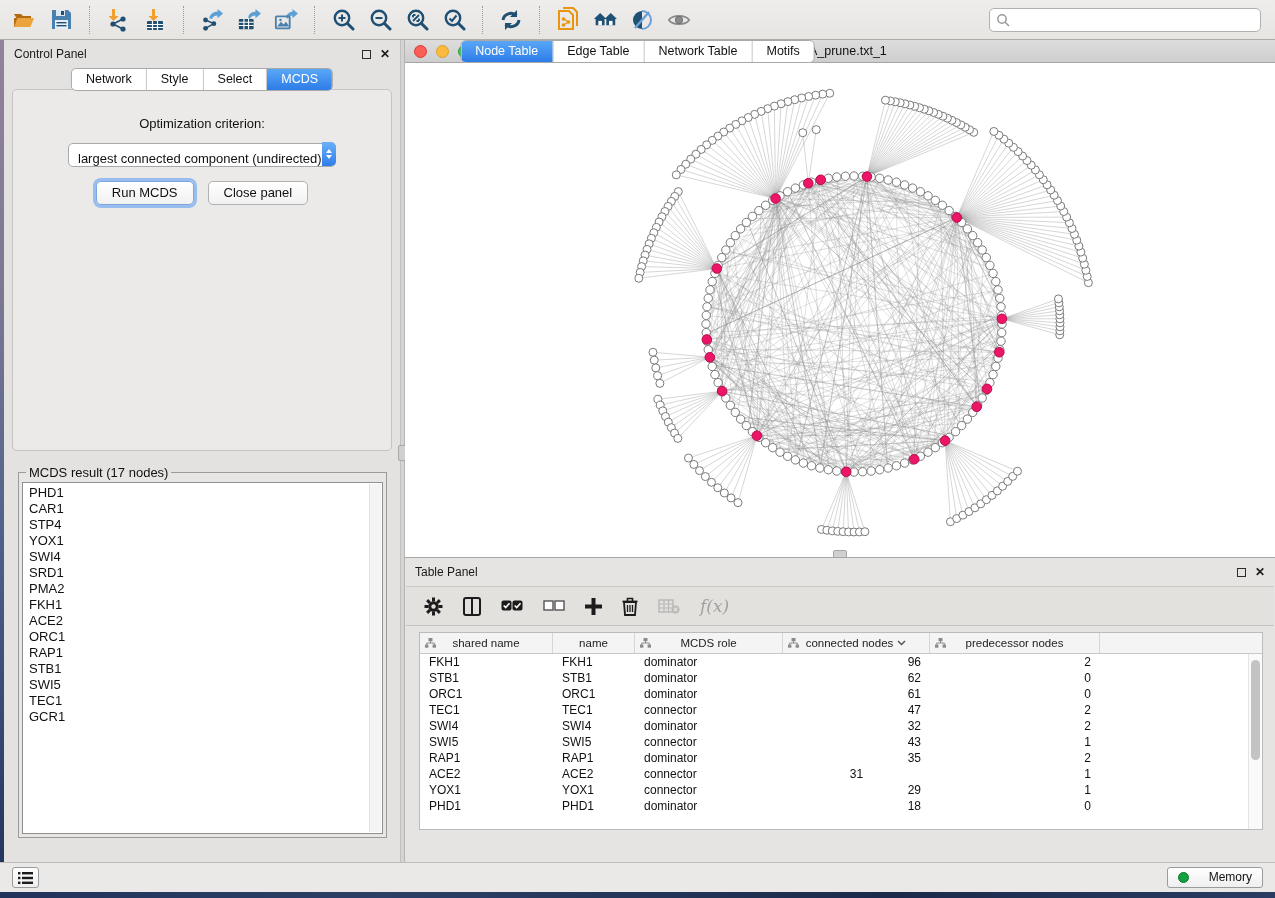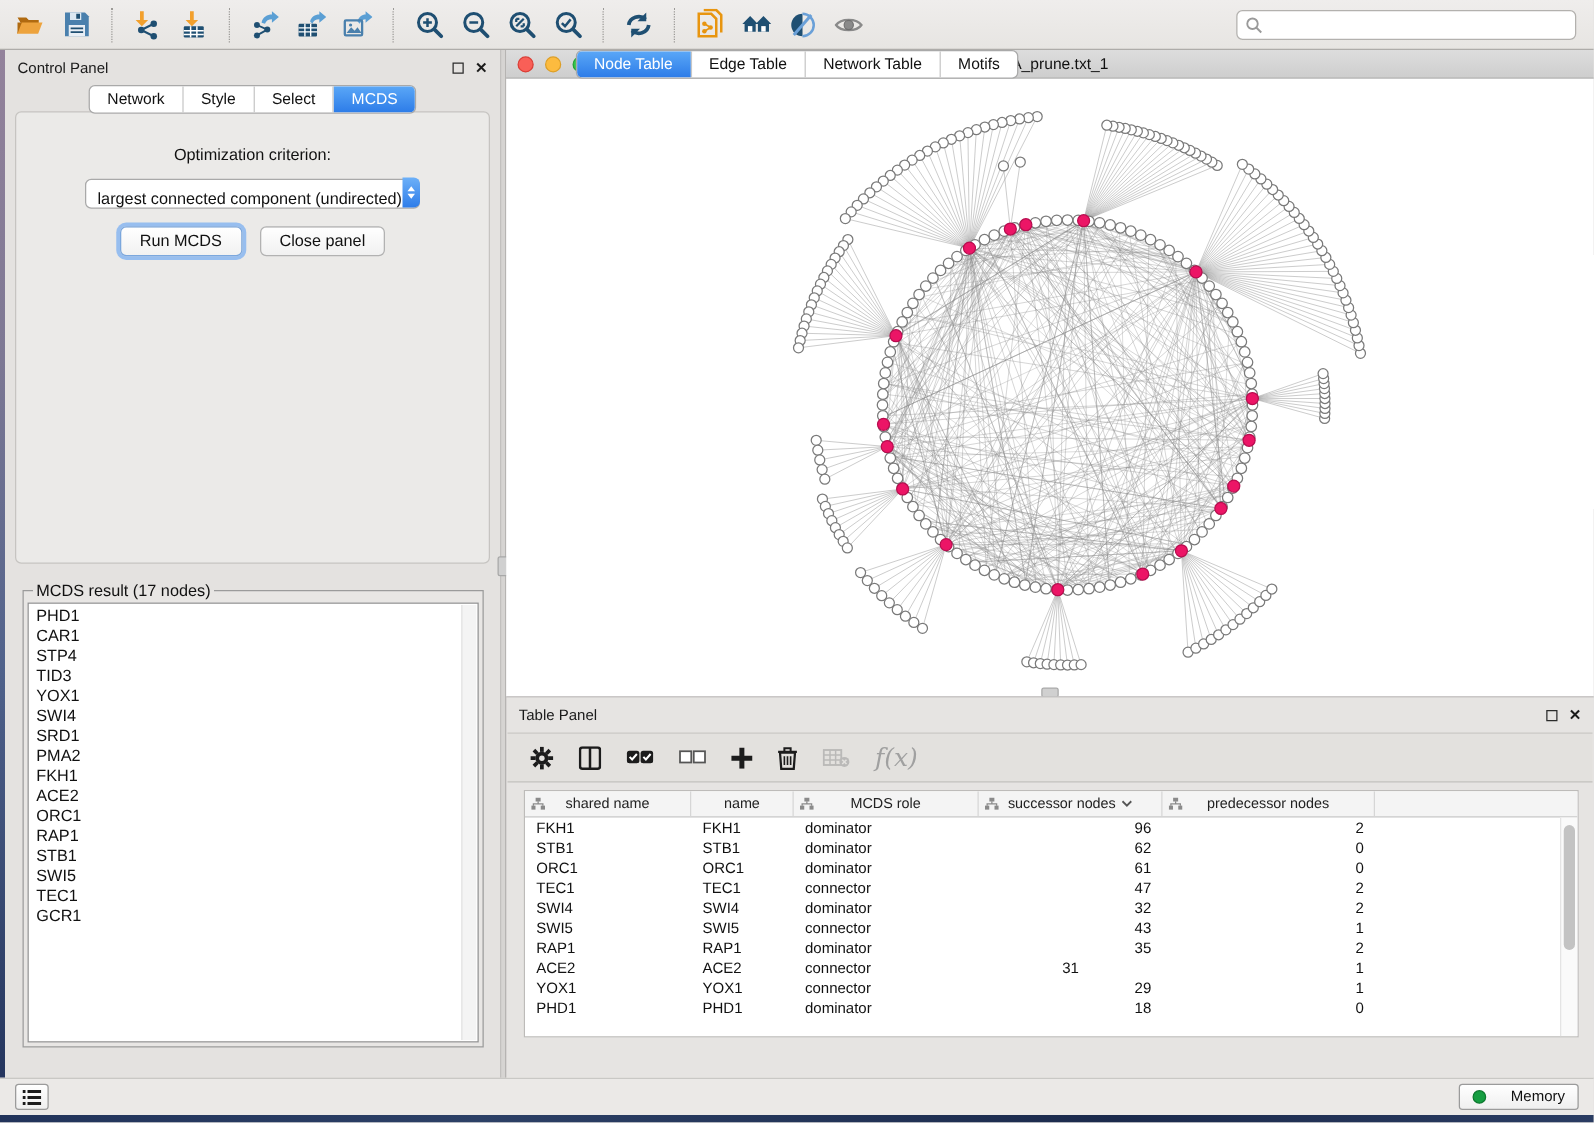--- a/index.html
+++ b/index.html
@@ -282,21 +282,20 @@
             <button class="btn">Close panel</button>
           </div>
         </div>
       </div>
       <fieldset class="resultbox">
         <legend>MCDS result (17 nodes)</legend>
         <div class="mcds-list" id="mcds-list">
           <div class="item">PHD1</div>
             <div class="item">CAR1</div>
             <div class="item">STP4</div>
-            <div class="item">TID3</div>
             <div class="item">YOX1</div>
             <div class="item">SWI4</div>
             <div class="item">SRD1</div>
             <div class="item">PMA2</div>
             <div class="item">FKH1</div>
             <div class="item">ACE2</div>
             <div class="item">ORC1</div>
             <div class="item">RAP1</div>
             <div class="item">STB1</div>
             <div class="item">SWI5</div>
@@ -1168,21 +1167,21 @@
               </svg>
           </span>
           <span class="tp-ic" style="opacity:.55">
             <svg width="22" height="15" viewBox="0 0 22 15">
                 <rect x="1" y="1" width="14" height="12" fill="none" stroke="#9a9a9a" stroke-width="1.5"></rect>
                 <path d="M1 5h14M1 9h14M6 1v12M10.5 1v12" stroke="#9a9a9a" stroke-width="1.2"></path>
                 <circle cx="17.5" cy="10.5" r="4" fill="#9a9a9a"></circle>
                 <path d="M15.8 8.8l3.4 3.4M19.2 8.8l-3.4 3.4" stroke="#e3e1de" stroke-width="1.3"></path>
               </svg>
           </span>
-          <span class="tp-ic" style="font-family:'DejaVu Serif',serif; font-style:italic; font-size:20px; color:#a0a0a0;">f(x)</span>
+          <span class="tp-ic" style="font-family:'DejaVu Serif',serif; font-style:italic; font-size:17px; color:#a0a0a0;">f(x)</span>
         </div>
         <div class="tablebody">
           <div class="thead" id="thead">
               <div class="th" style="width: 133px;">
                 <svg class="sharedic" width="11" height="10" viewBox="0 0 11 10">
                   <g fill="#8a8a8a">
                     <rect x="3.5" y="0" width="4" height="3.2"></rect>
                     <rect x="0" y="6.5" width="3.4" height="3.2"></rect>
                     <rect x="7.6" y="6.5" width="3.4" height="3.2"></rect>
                   </g>
@@ -1206,21 +1205,21 @@
               </div>
               <div class="th" style="width: 147px;">
                 <svg class="sharedic" width="11" height="10" viewBox="0 0 11 10">
                   <g fill="#8a8a8a">
                     <rect x="3.5" y="0" width="4" height="3.2"></rect>
                     <rect x="0" y="6.5" width="3.4" height="3.2"></rect>
                     <rect x="7.6" y="6.5" width="3.4" height="3.2"></rect>
                   </g>
                   <path d="M5.5 3v2M1.7 6.5V5h7.6v1.5" stroke="#8a8a8a" stroke-width="1" fill="none"></path>
                 </svg>
-                <span>successor nodes</span>
+                <span>connected nodes</span>
                 <svg width="9" height="6" viewBox="0 0 9 6">
                   <path d="M1 1l3.5 3.5L8 1" stroke="#555" stroke-width="1.5" fill="none"></path>
                 </svg>
               </div>
               <div class="th" style="width: 170px;">
                 <svg class="sharedic" width="11" height="10" viewBox="0 0 11 10">
                   <g fill="#8a8a8a">
                     <rect x="3.5" y="0" width="4" height="3.2"></rect>
                     <rect x="0" y="6.5" width="3.4" height="3.2"></rect>
                     <rect x="7.6" y="6.5" width="3.4" height="3.2"></rect>

